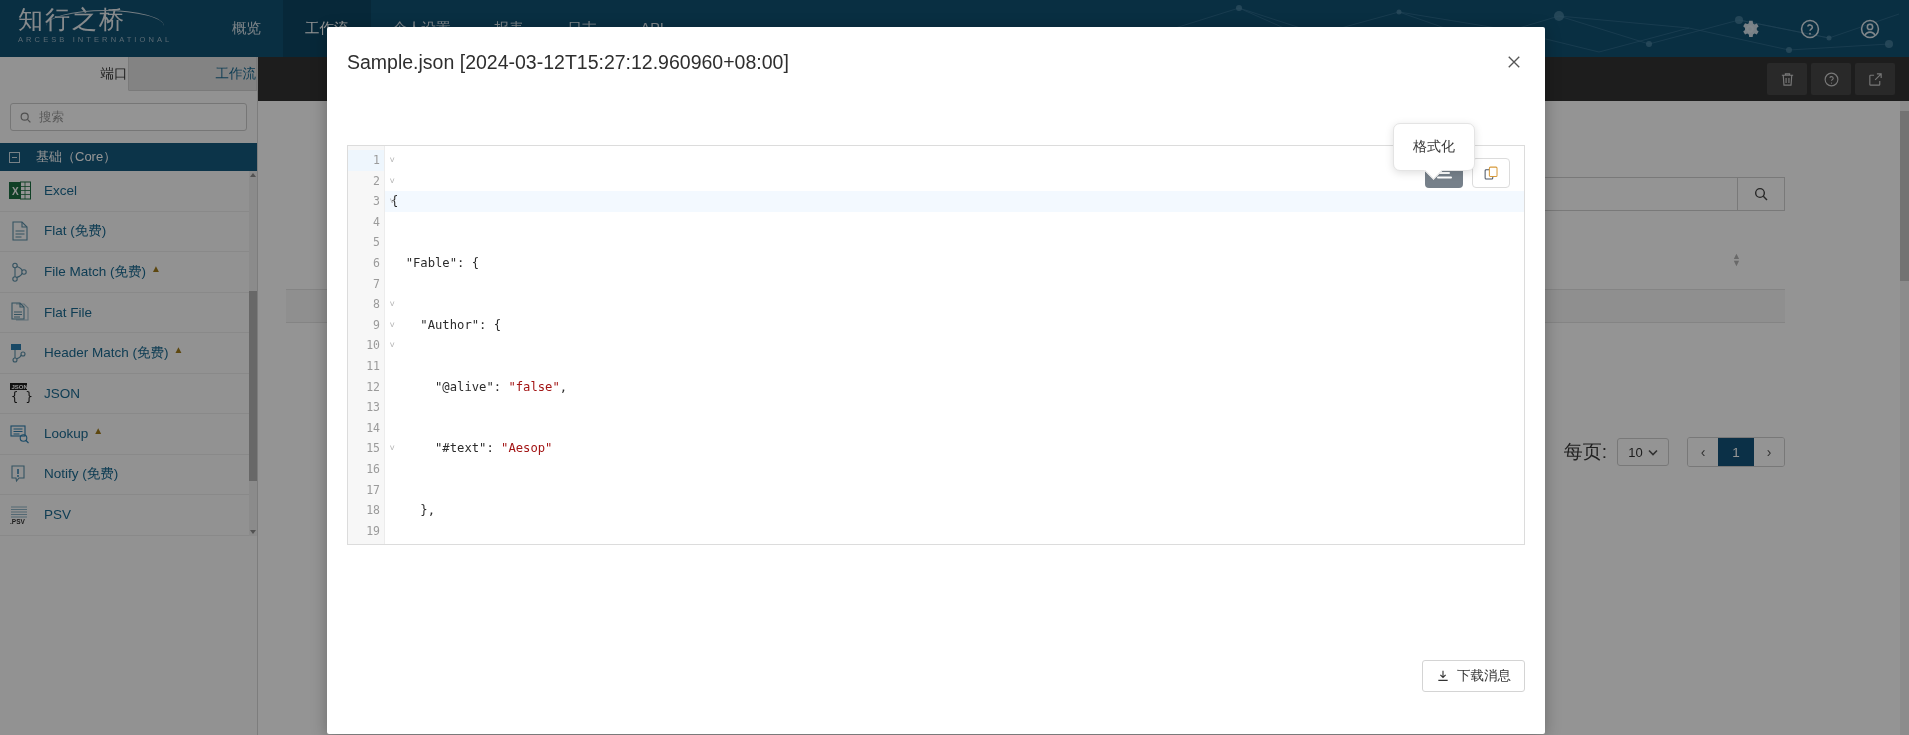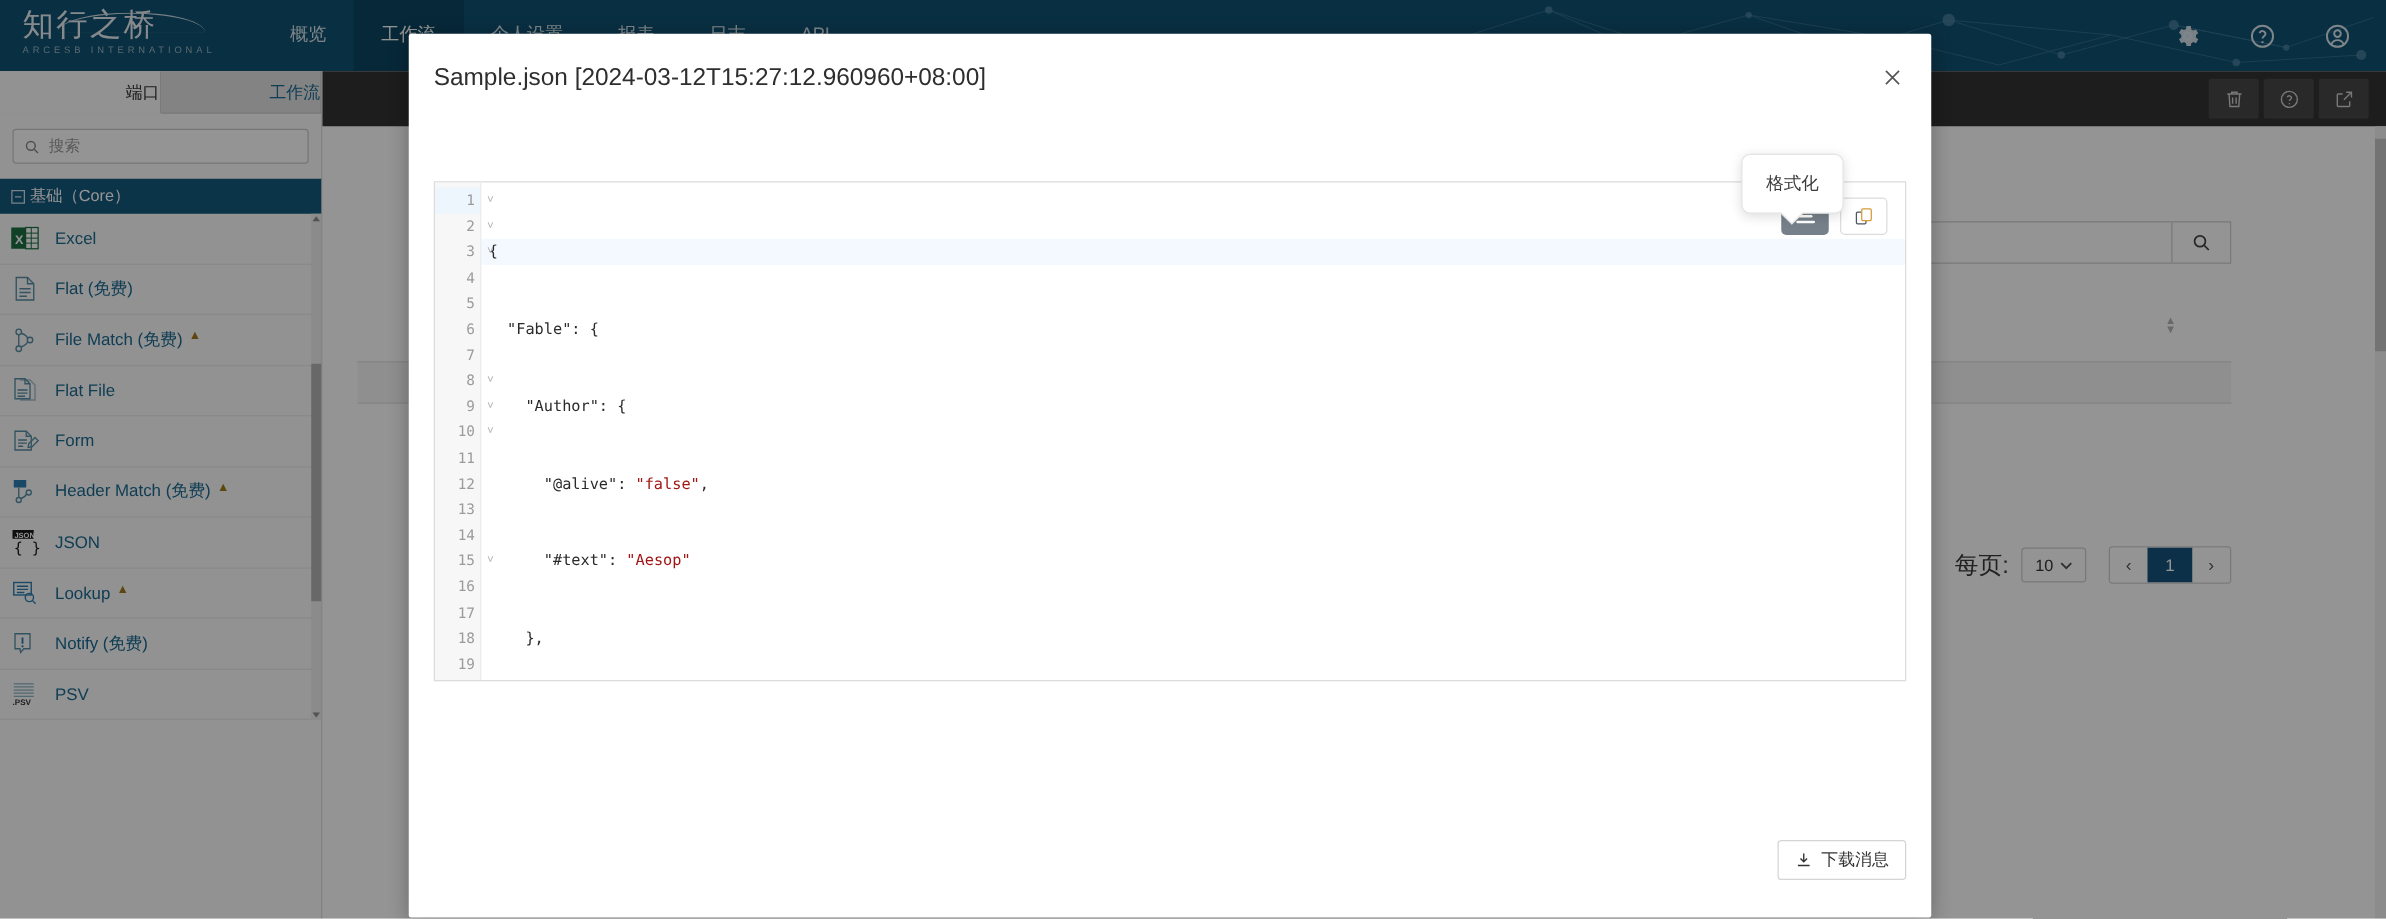--- a/index.html
+++ b/index.html
@@ -62,21 +62,21 @@
   }
   .ltab.active { background: #fbfbfb; color: #333; border-bottom: 1px solid transparent; }
   .lsearch {
     margin: 12px 10px; height: 28px; border: 1px solid #cccccc; border-radius: 3px;
     display: flex; align-items: center; padding: 0 8px; background: #fff;
   }
   .lsearch svg { width: 13px; height: 13px; color: #8a8a8a; flex: none; }
   .lsearch span { font-size: 12.5px; color: #9a9a9a; margin-left: 7px; }
   .grp {
     height: 28px; background: #155a7e; color: #fff; font-size: 13px;
-    display: flex; align-items: center; padding-left: 9px; gap: 4px; cursor: pointer;
+    display: flex; align-items: center; padding-left: 9px; gap: 16px; cursor: pointer;
   }
   .grp .bx {
     width: 11px; height: 11px; border: 1px solid #cfe0e9; position: relative; flex: none;
   }
   .grp .bx:before {
     content: ""; position: absolute; left: 2px; top: 4px; width: 5px; height: 1px; background: #cfe0e9;
   }
   .grp .bx.plus:after {
     content: ""; position: absolute; left: 4px; top: 2px; width: 1px; height: 5px; background: #cfe0e9;
   }
@@ -199,21 +199,21 @@
     position: absolute; right: -11px; top: 6px; width: 8px; height: 8px; color: #b0b0b0;
     font-size: 9px; line-height: 8px;
   }
   .lines { flex: 1; padding-top: 4px; padding-left: 6px; white-space: pre; }
   .ln { height: 20.6px; }
   .ln.first { background: #f3f9ff; margin-left: -6px; padding-left: 6px; }
   .k { color: #2b2b2b; }
   .s { color: #a31515; }
   .p { color: #2b2b2b; }
 
-  .modal-foot { position: absolute; left: 0; right: 0; bottom: 0; height: 84px; }
+  .modal-foot { position: absolute; left: 0; right: 0; bottom: 12px; height: 84px; }
   .dlbtn {
     position: absolute; right: 20px; top: 22px; height: 32px; padding: 0 13px;
     border: 1px solid #d4d4d4; border-radius: 3px; background: #fff;
     display: flex; align-items: center; gap: 7px; font-size: 13.5px; color: #333;
     cursor: pointer;
   }
   .dlbtn svg { width: 14px; height: 14px; }
 </style>
 </head>
 <body>
@@ -340,31 +340,20 @@
           <svg viewBox="0 0 26 22" width="26" height="22" fill="none" stroke="#5b8fa8" stroke-width="1.1">
             <path d="M4 2h8l4 4v12H4z"></path>
               <path d="M12 2v4h4"></path>
             <path d="M8 3h8l4 4v12H8" opacity=".55"></path>
             <path d="M6 11h8M6 13.5h8M6 16h6"></path>
           </svg>
         </span>
         <span>Flat File</span>
       </div>
 
-      <div class="nitem">
-        <span class="nicon">
-          <svg viewBox="0 0 26 22" width="26" height="22" fill="none" stroke="#5b8fa8" stroke-width="1.1">
-            <path d="M4 3h9l4 4v11H4z"></path>
-              <path d="M13 3v4h4"></path>
-            <path d="M6.5 10h7M6.5 12.5h7M6.5 15h4"></path>
-            <path d="M15 13l5-5 2.5 2.5-5 5-3 .5z" stroke="#5b8fa8"></path>
-          </svg>
-        </span>
-        <span>Form</span>
-      </div>
 
       <div class="nitem">
         <span class="nicon">
           <svg viewBox="0 0 26 22" width="26" height="22">
             <rect x="3" y="2" width="10" height="6" fill="#2b7fb0"></rect>
             <g fill="none" stroke="#5b8fa8" stroke-width="1.1">
               <circle cx="7" cy="18" r="2"></circle>
                 <circle cx="15" cy="12" r="2"></circle>
               <path d="M7 8v8M8.7 16.8C11.5 15.8 13 14 13.3 12.8"></path>
             </g>

